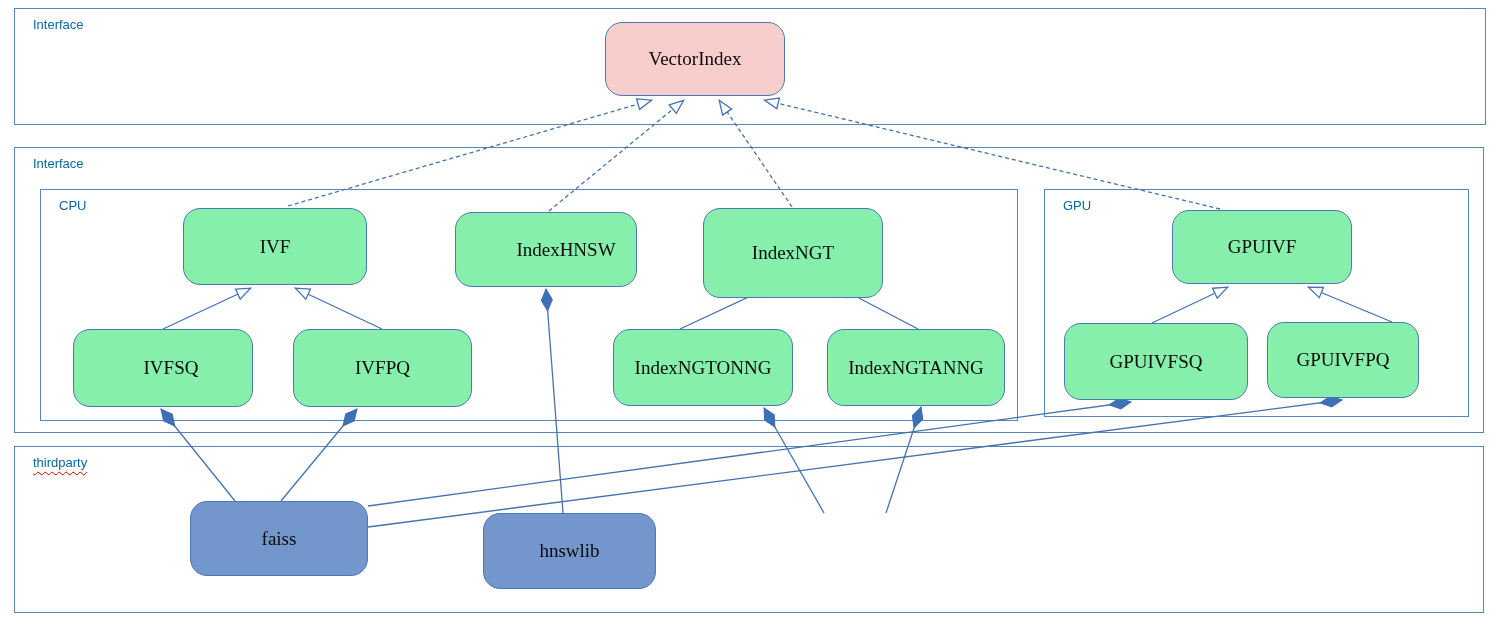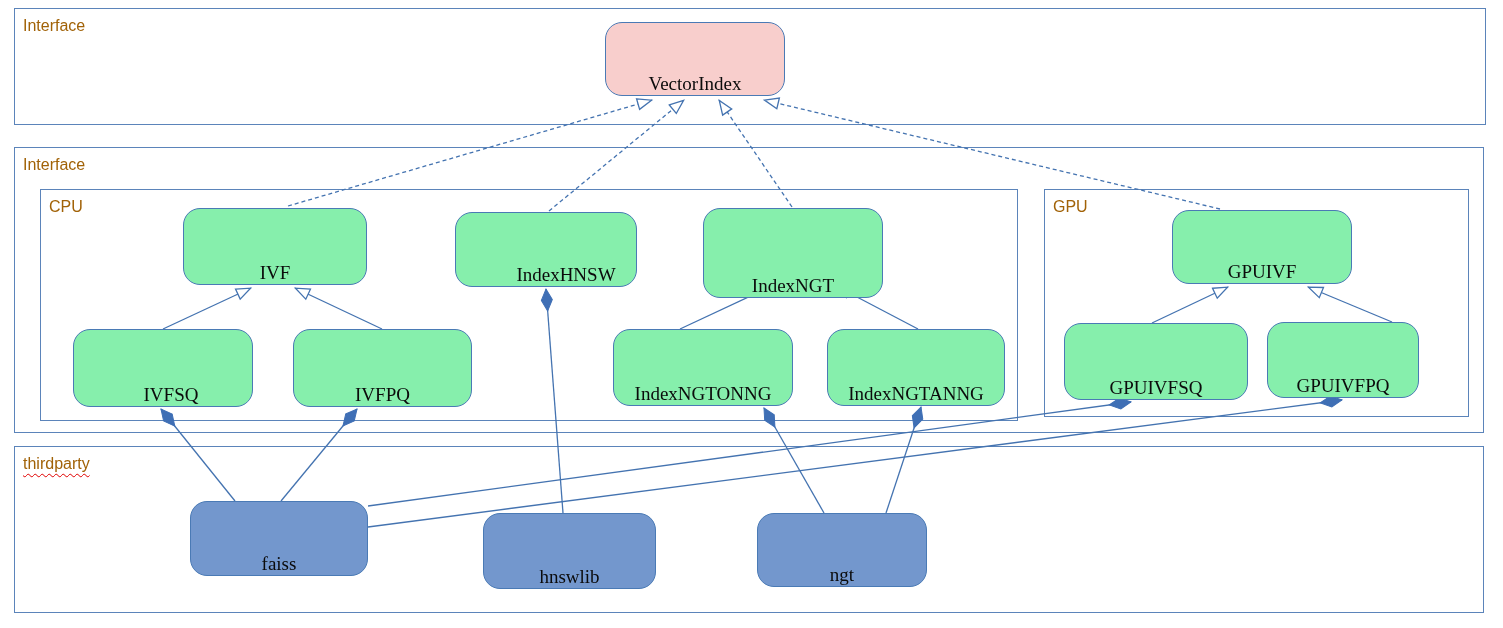--- a/index.html
+++ b/index.html
@@ -14,23 +14,23 @@
   
   .container-box {
     position: absolute;
     border: 1.4px solid #5b84ba;
     background: transparent;
     box-sizing: border-box;
   }
   .container-label {
     position: absolute;
     top: 8px;
-    left: 8px;
-    font-size: 16px;
-    color: #a16207;
+    left: 18px;
+    font-size: 13px;
+    color: #0369a1;
     font-family: "Liberation Sans", sans-serif;
     white-space: nowrap;
   }
   .container-label.spellcheck {
     text-decoration: underline wavy #e00000 1px;
     text-underline-offset: 4px;
   }
   #c-interface  { left: 14px;   top: 8px;   width: 1472px; height: 117px; }
   #c-implement  { left: 14px;   top: 147px; width: 1470px; height: 286px; }
   #c-cpu        { left: 40px;   top: 189px; width: 978px;  height: 232px; }
@@ -47,21 +47,21 @@
   }
 
   
   .node {
     position: absolute;
     z-index: 3;
     border: 1.4px solid #4a7ab5;
     border-radius: 17px;
     box-sizing: border-box;
     display: flex;
-    align-items: flex-end;
+    align-items: center;
     justify-content: center;
     font-family: "Liberation Serif", serif;
     font-size: 19px;
     color: #0b0b0b;
     text-align: center;
   }
   .node.kind-interface  { background: #f8cecc; }
   .node.kind-class      { background: #86efac; }
   .node.kind-thirdparty { background: #7397cd; }
 
@@ -172,17 +172,14 @@
   <div class="node kind-class" id="n-gpuivfpq">
     <span>GPUIVFPQ</span>
   </div>
 
   <div class="node kind-thirdparty" id="n-faiss">
     <span>faiss</span>
   </div>
   <div class="node kind-thirdparty" id="n-hnswlib">
     <span>hnswlib</span>
   </div>
-  <div class="node kind-thirdparty" id="n-ngt">
-    <span>ngt</span>
-  </div>
 
 </div>
 
 </body></html>

